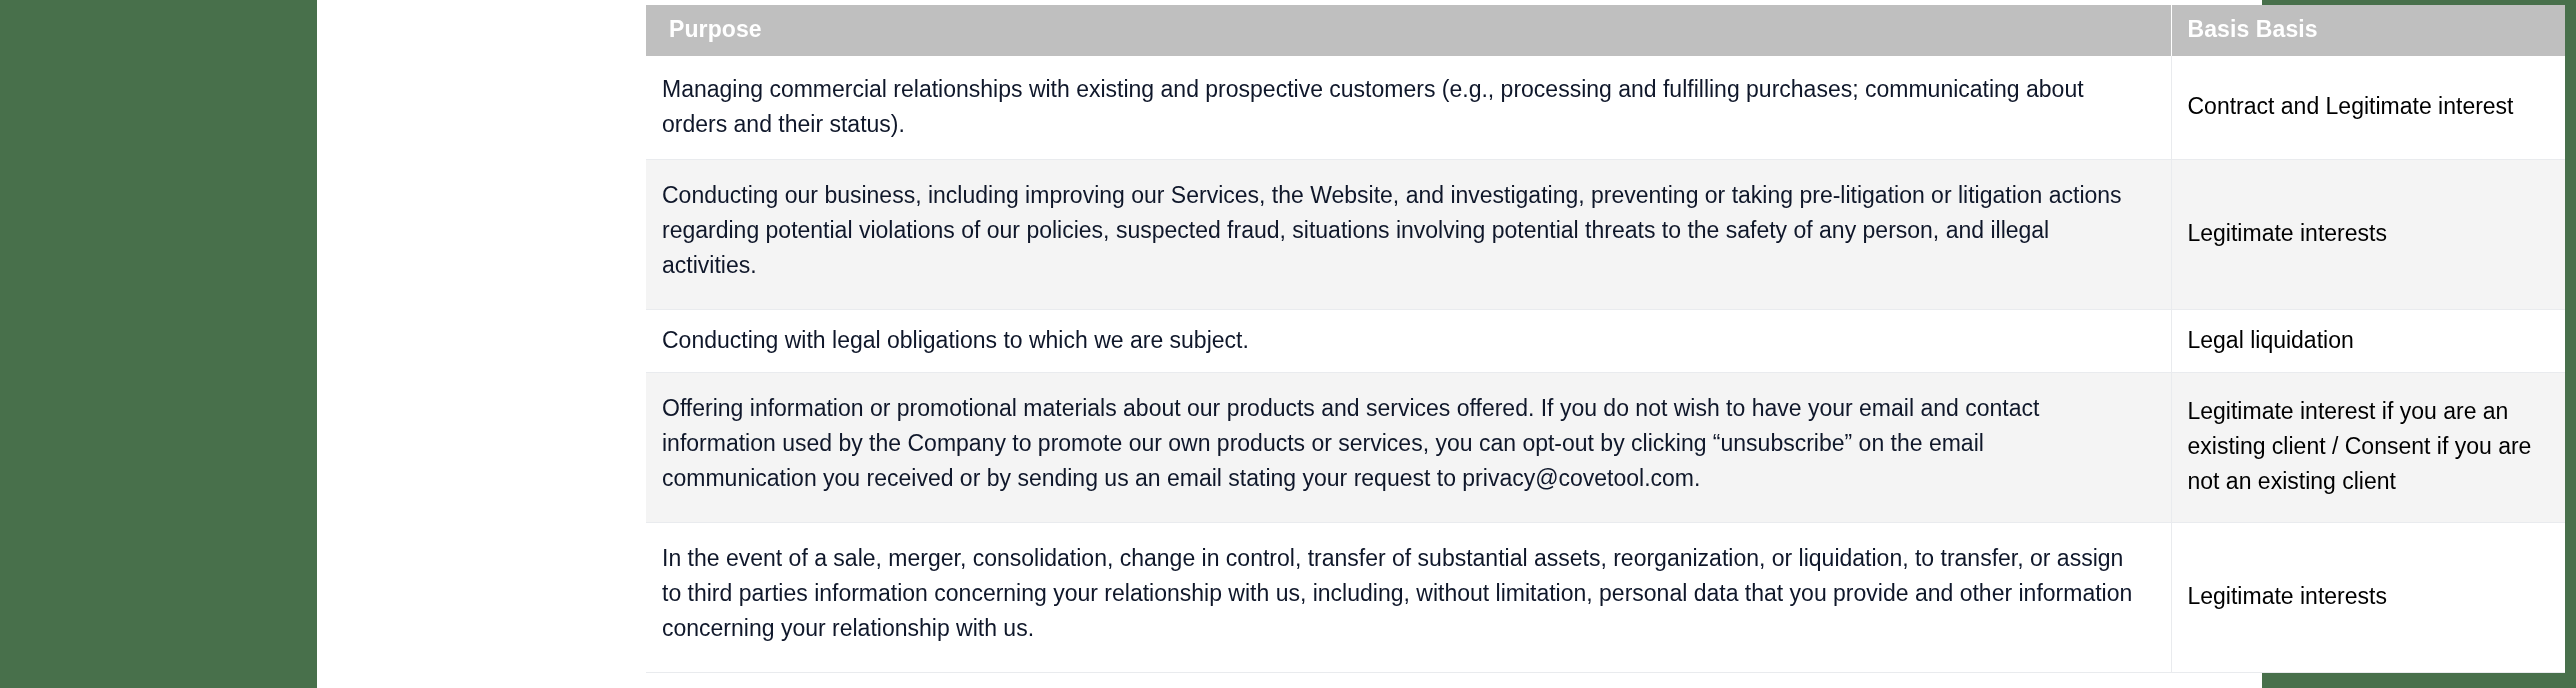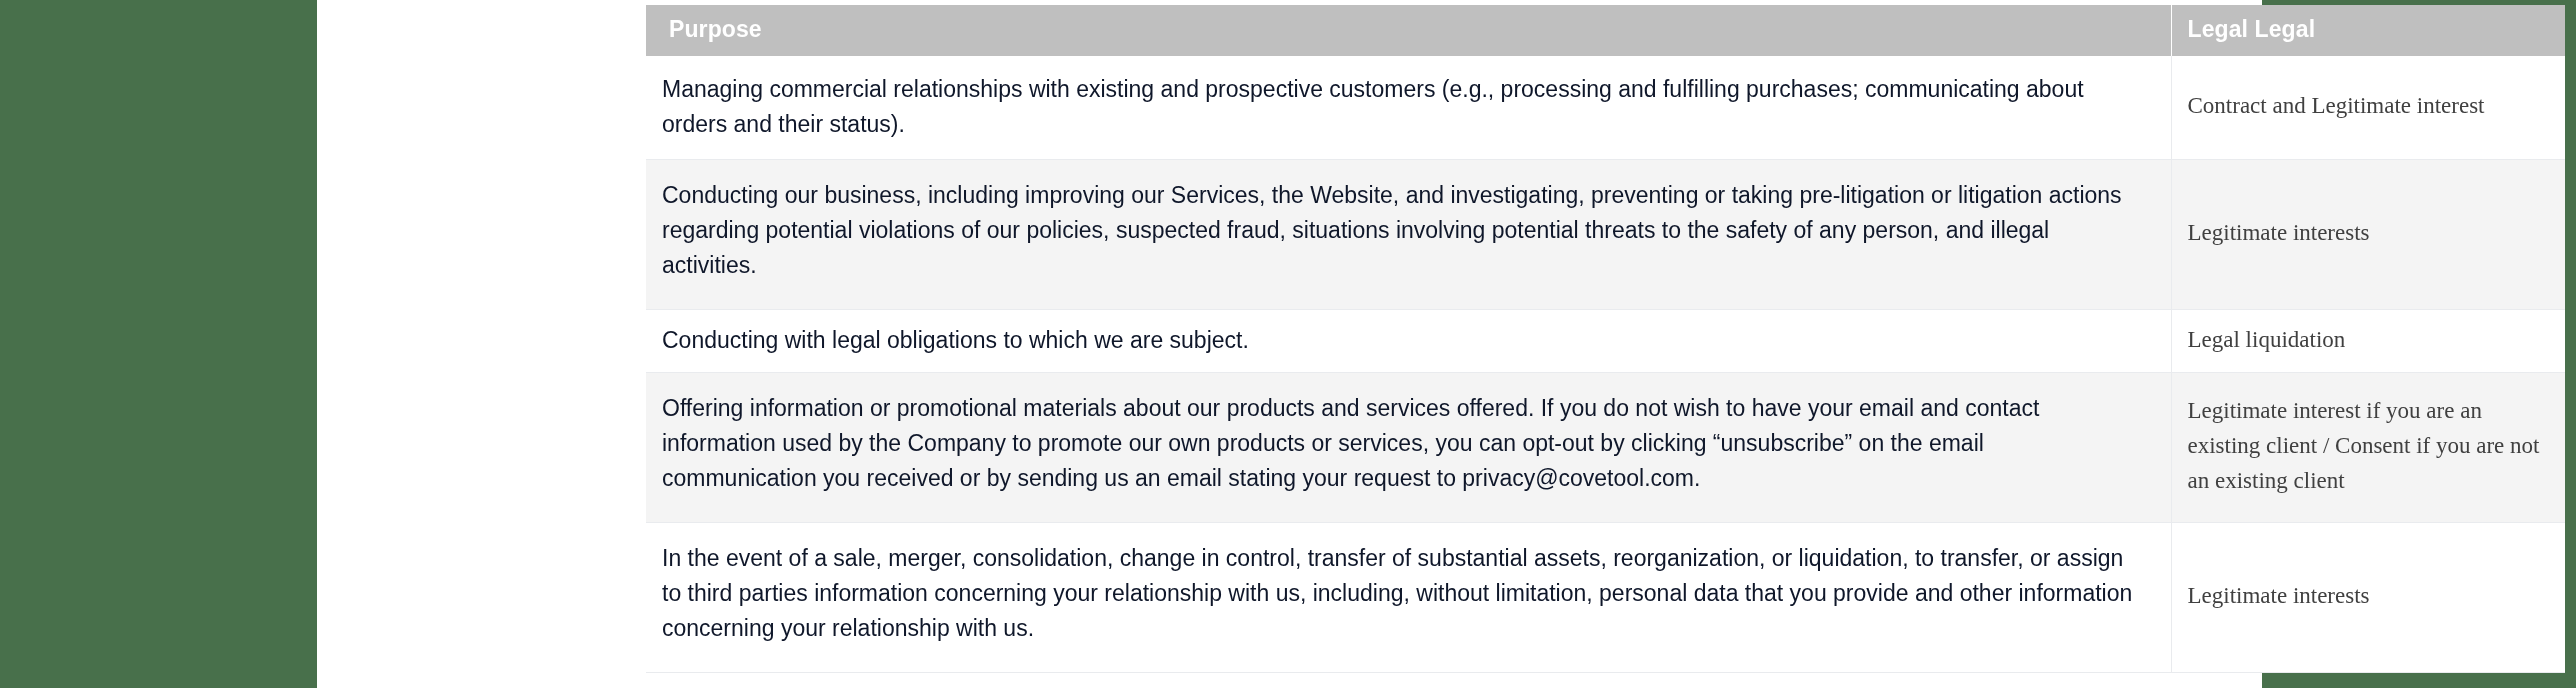--- a/index.html
+++ b/index.html
@@ -61,23 +61,22 @@
     line-height: 1.52;
     color: #0f172a;
     padding: 16px 16px 18px 16px;
     vertical-align: top;
     border-bottom: 0.9px solid #e9ebee;
     background: #ffffff;
   }
   tbody td.cell-basis {
     border-left: 0.9px solid #e9ebee;
     vertical-align: middle;
-    color: #404040;
+    color: #000000;
     padding-left: 16px;
-    font-family: Liberation Serif, serif;
   }
   tbody td.cell-purpose {
     padding-right: 36px;
   }
 
   tbody tr.shaded td {
     background: #f4f4f4;
   }
 
   tbody tr.row-short td.cell-purpose,
@@ -97,21 +96,21 @@
 <div class="page-canvas">
   <div class="table-wrap">
     <table class="legal-table">
       <colgroup>
         <col class="col-purpose">
         <col class="col-basis">
       </colgroup>
       <thead>
         <tr>
           <th class="th-purpose">Purpose</th>
-          <th class="th-basis">Legal Legal</th>
+          <th class="th-basis">Basis Basis</th>
         </tr>
       </thead>
       <tbody>
         <tr>
           <td class="cell-purpose">
             <span class="cell-text">Managing commercial relationships with existing and prospective customers (e.g., processing and fulfilling purchases; communicating about orders and their status).</span>
           </td>
           <td class="cell-basis">
             <span class="cell-text">Contract and Legitimate interest</span>
           </td>

